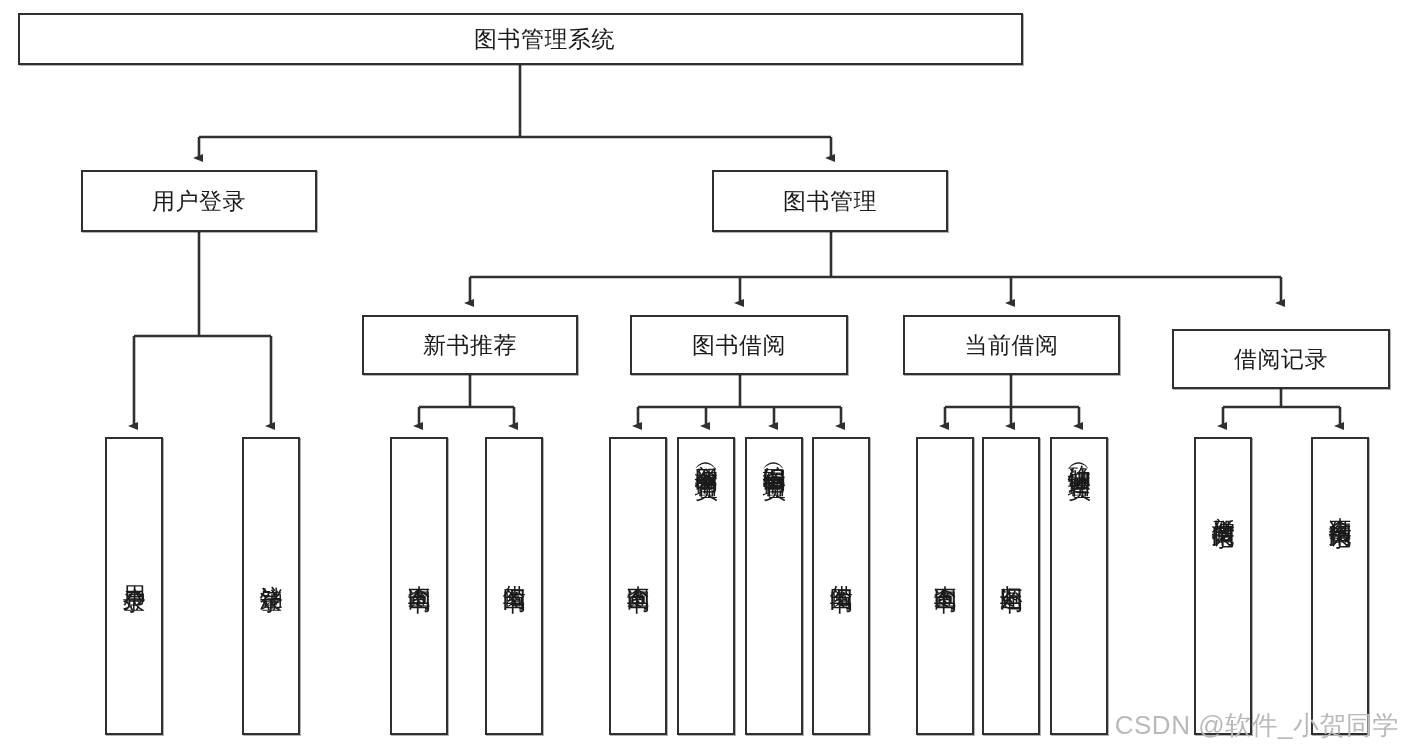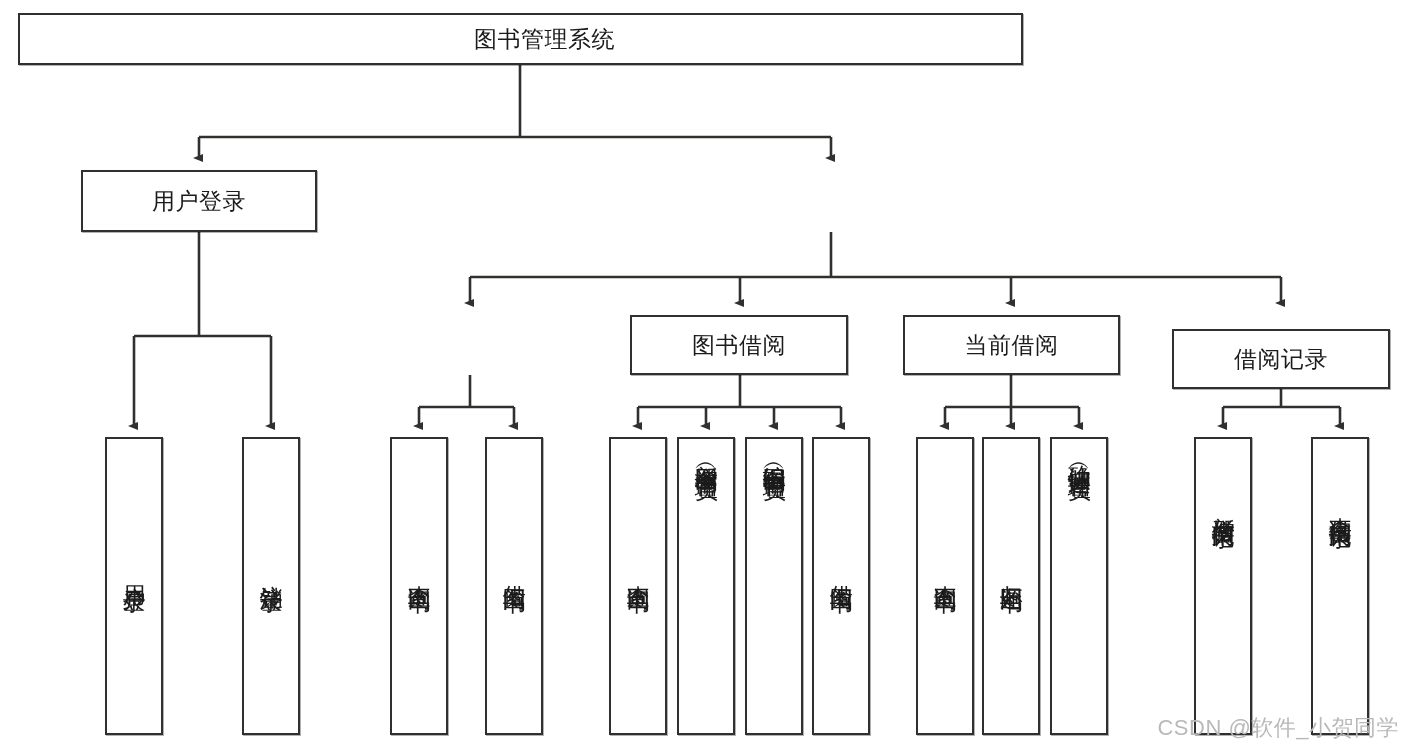--- a/index.html
+++ b/index.html
@@ -57,21 +57,21 @@
   .node.vertical.pad-top-lg {
     padding-top: 60px;
   }
   .node.vertical.pad-top-xxl {
     padding-top: 128px;
   }
   #watermark {
     position: absolute;
     right: 6px;
     bottom: 4px;
-    font-size: 22px;
+    font-size: 26px;
     color: #b9b9b9;
     letter-spacing: 0.5px;
     white-space: nowrap;
     pointer-events: none;
   }
 </style>
 </head>
 <body>
 
 <div id="canvas">
@@ -126,21 +126,27 @@
     </g>
   </svg>
 
   <div class="node" style="left:18px; top:13px; width:1005px; height:52px;padding-left:48px;">
     <span class="label">图书管理系统</span>
   </div>
 
   <div class="node" style="left:81px; top:170px; width:236px; height:62px;">
     <span class="label">用户登录</span>
   </div>
-
+  <div class="node" style="left:712px; top:170px; width:236px; height:62px;">
+    <span class="label">图书管理</span>
+  </div>
+
+  <div class="node" style="left:362px; top:315px; width:216px; height:60px;">
+    <span class="label">新书推荐</span>
+  </div>
   <div class="node" style="left:630px; top:315px; width:218px; height:60px;">
     <span class="label">图书借阅</span>
   </div>
   <div class="node" style="left:903px; top:315px; width:217px; height:60px;text-align:center;">
     <span class="label">当前借阅</span>
   </div>
   <div class="node" style="left:1172px; top:329px; width:218px; height:60px;">
     <span class="label">借阅记录</span>
   </div>
 

